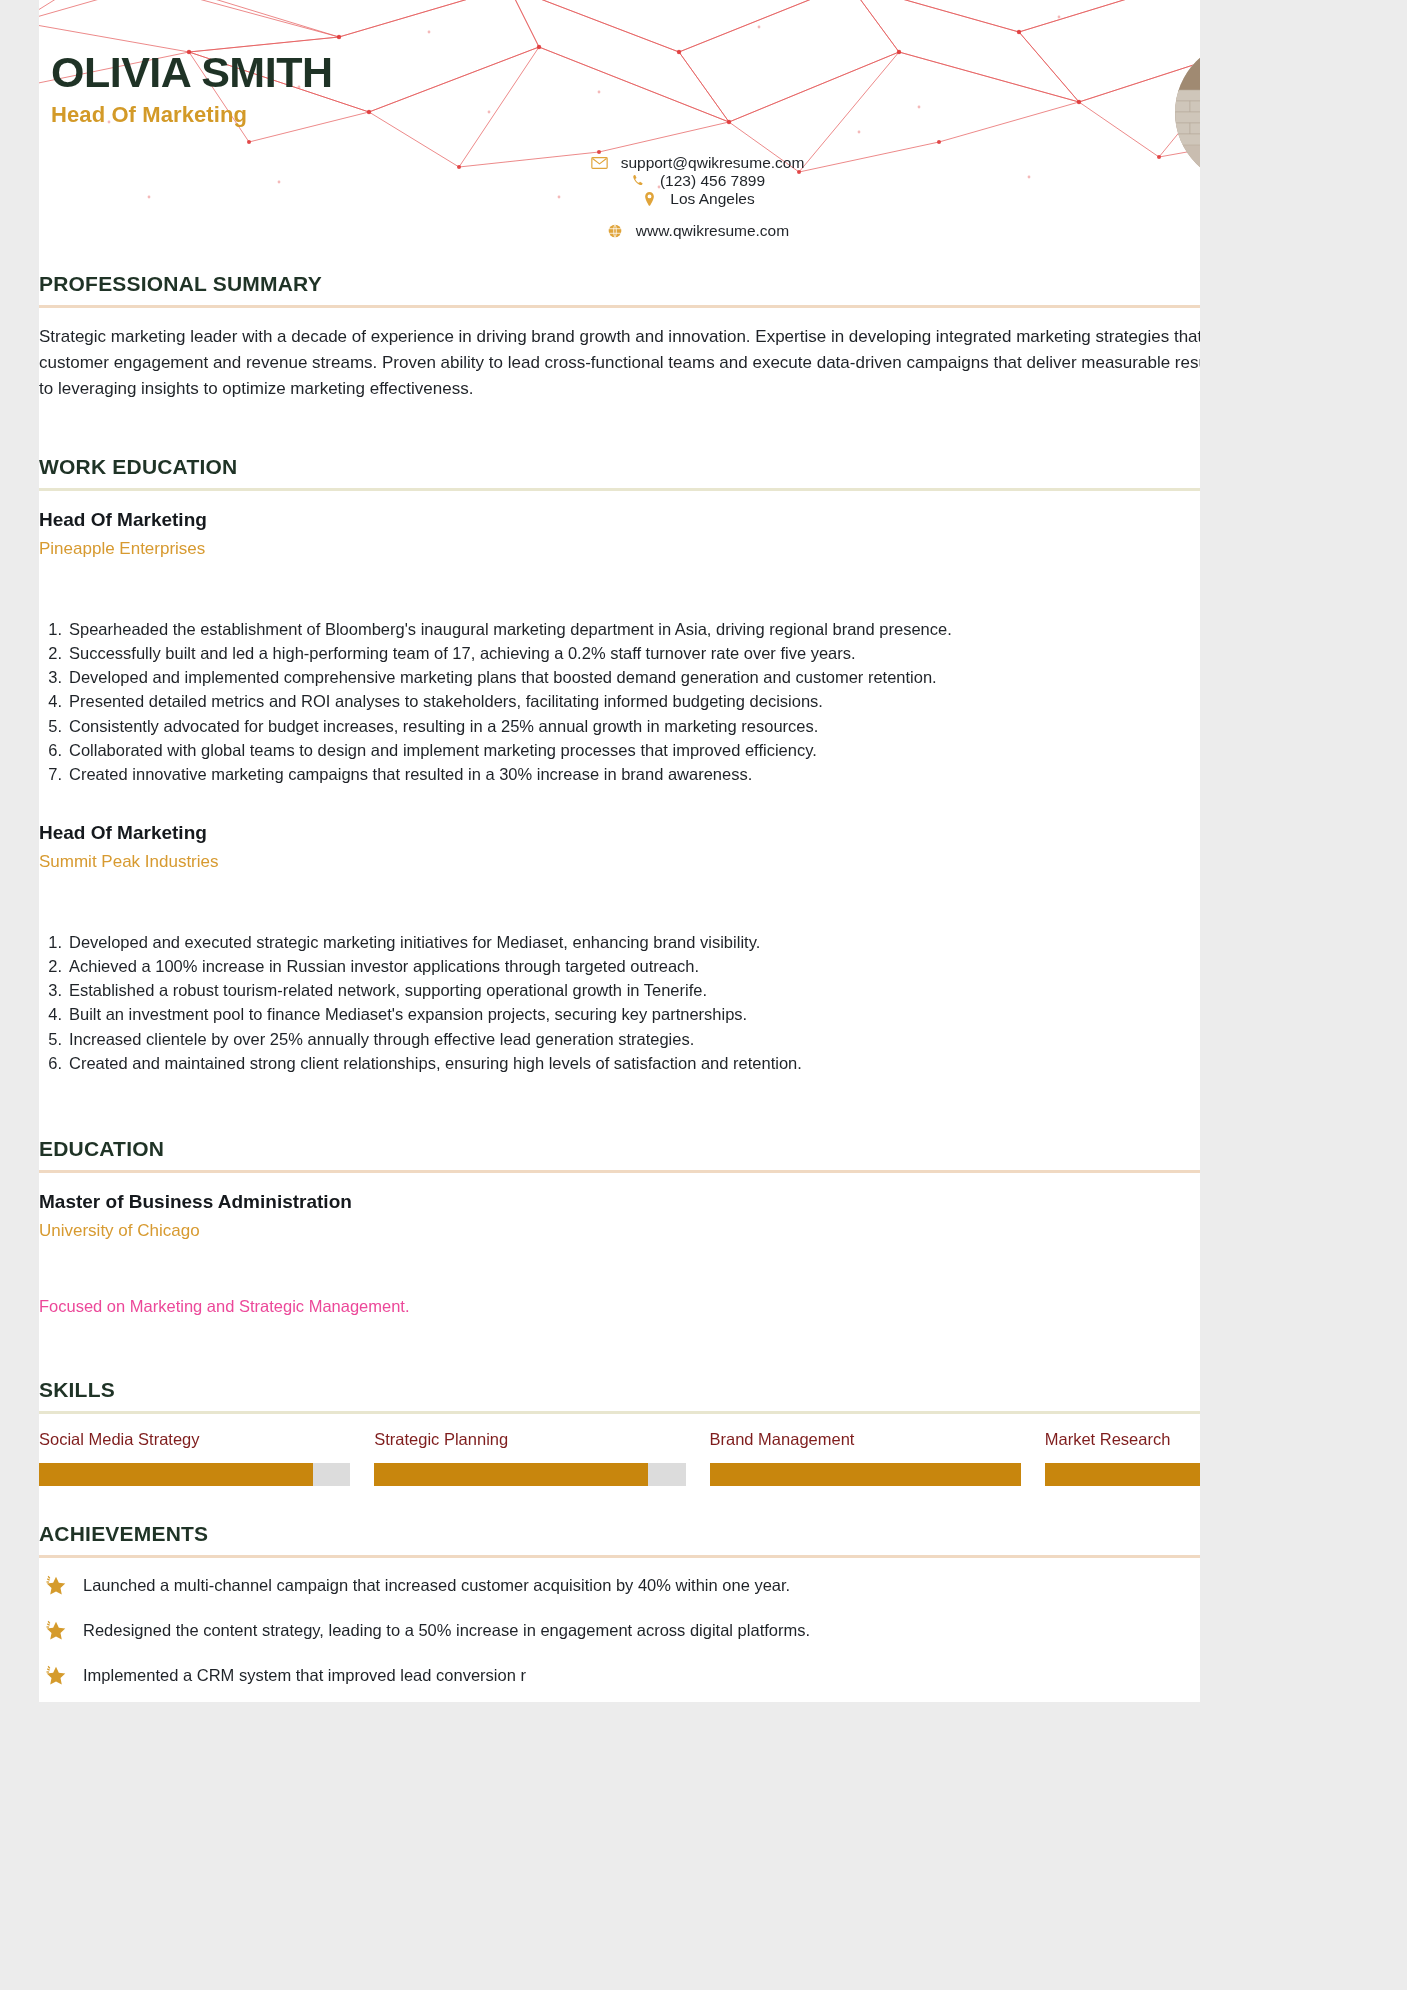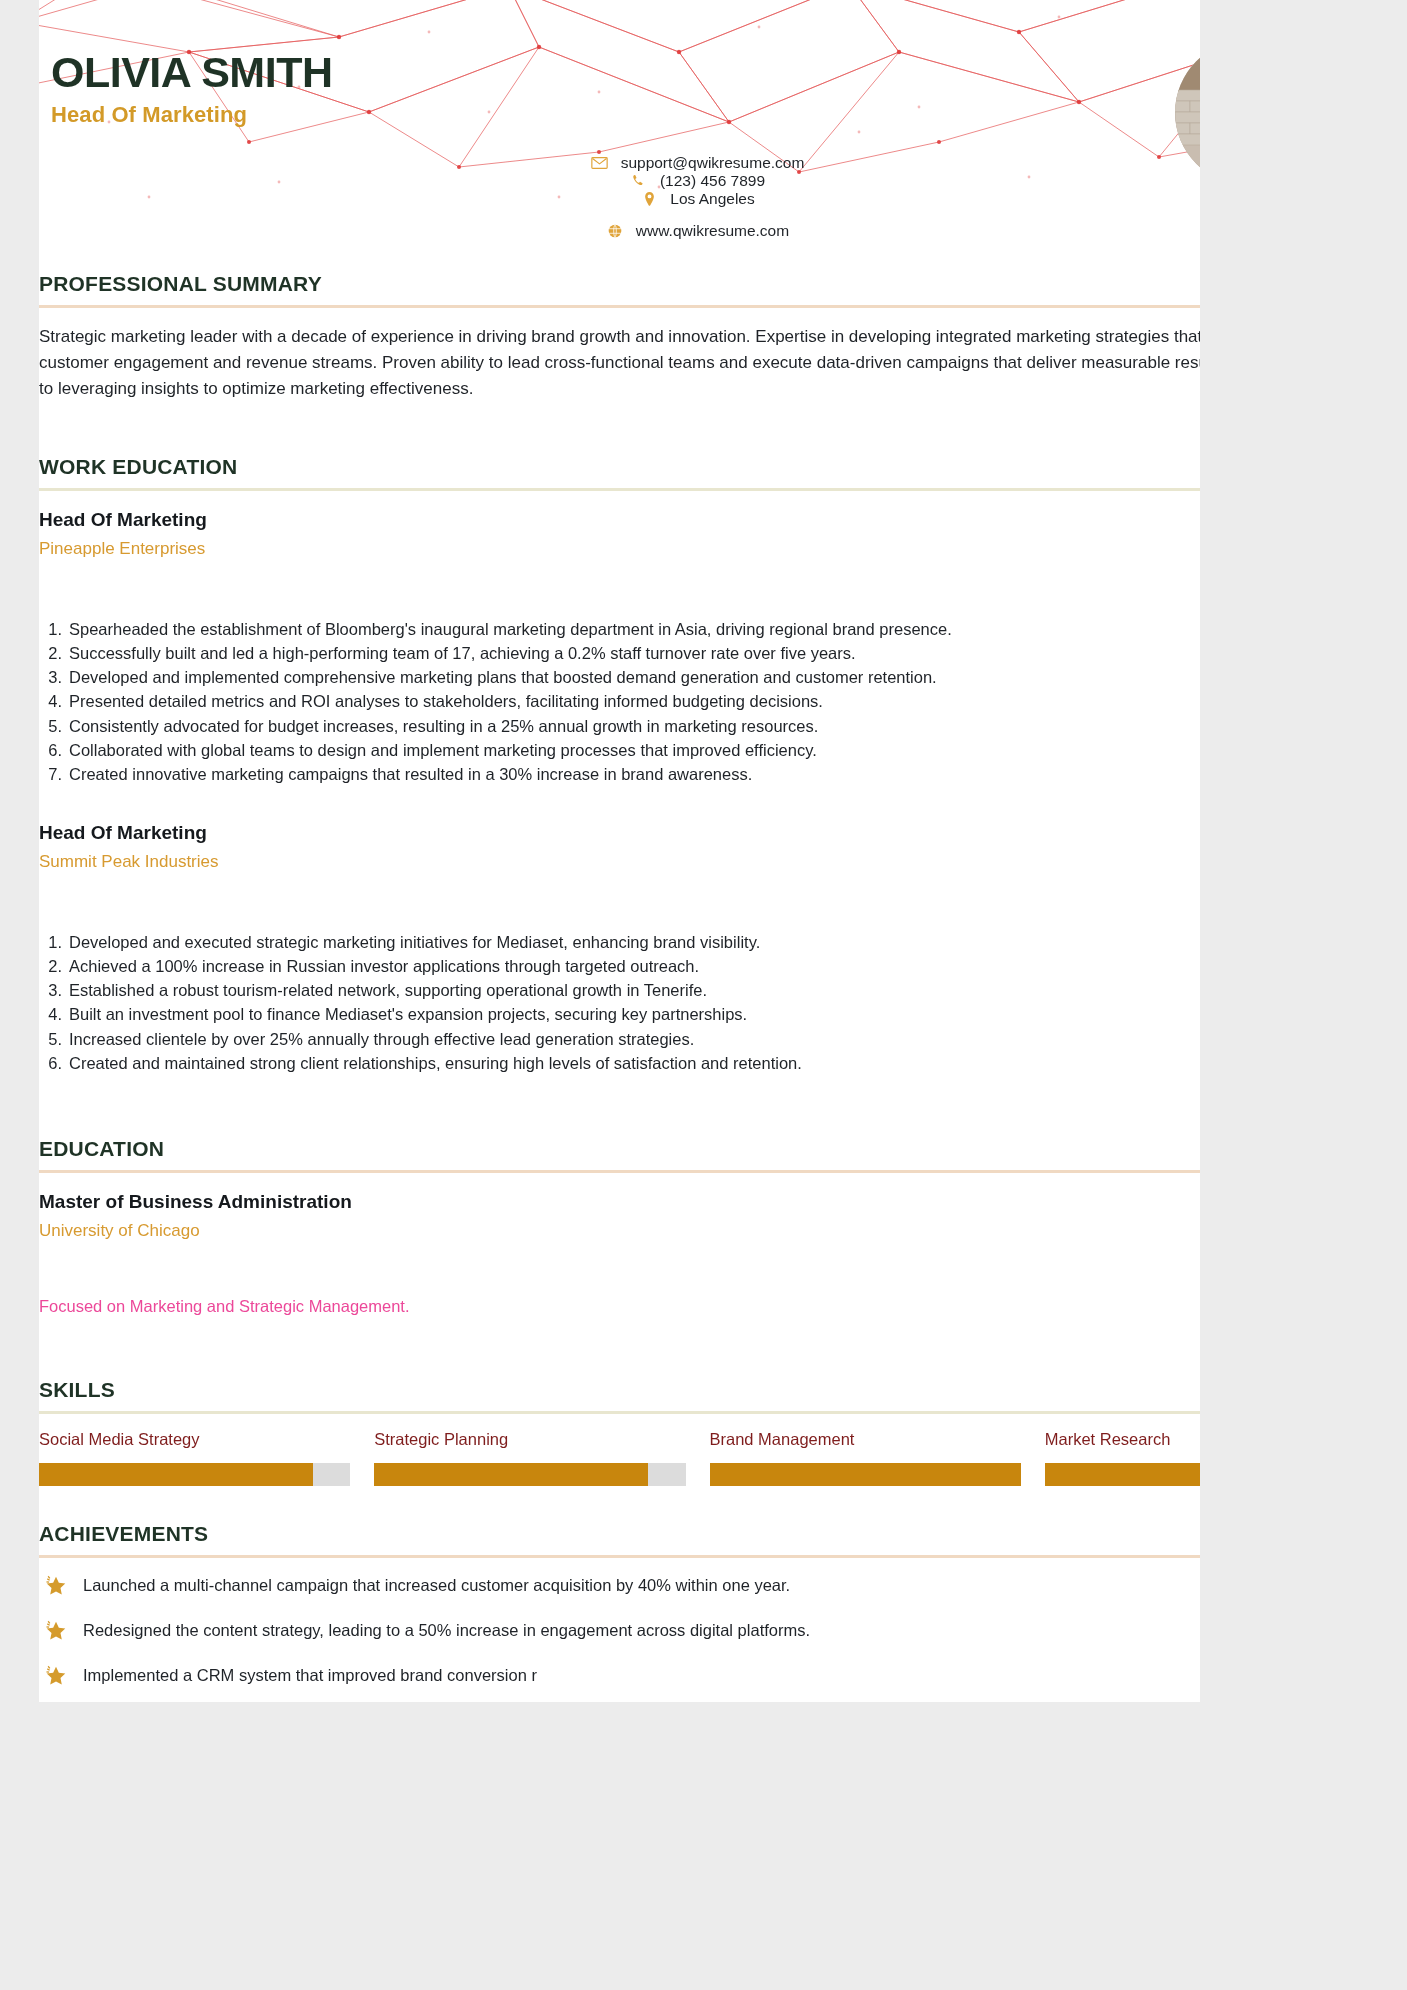--- a/index.html
+++ b/index.html
@@ -650,19 +650,19 @@
           <span class="ach-text">Redesigned the content strategy, leading to a 50% increase in engagement across digital platforms.</span>
         </div>
 
         <div class="ach">
           <span class="star">
             <svg viewBox="0 0 24 24" width="22" height="22" fill="currentColor">
               <path d="M12 1.8l3.1 6.6 7 .9-5.2 4.9 1.4 7.1L12 17.9 5.7 21.3l1.4-7.1L1.9 9.3l7-.9z"></path>
               <path d="M2.5 4.2l2.6 1.6M1.6 7.4l2.9.5M3.4 1.4l1.9 2.2" stroke="currentColor" stroke-width="1.4" fill="none"></path>
             </svg>
           </span>
-          <span class="ach-text">Implemented a CRM system that improved brand conversion r</span>
+          <span class="ach-text">Implemented a CRM system that improved lead conversion r</span>
         </div>
       </div>
 
     </div>
   </div>
 </div>
 
 </body></html>

